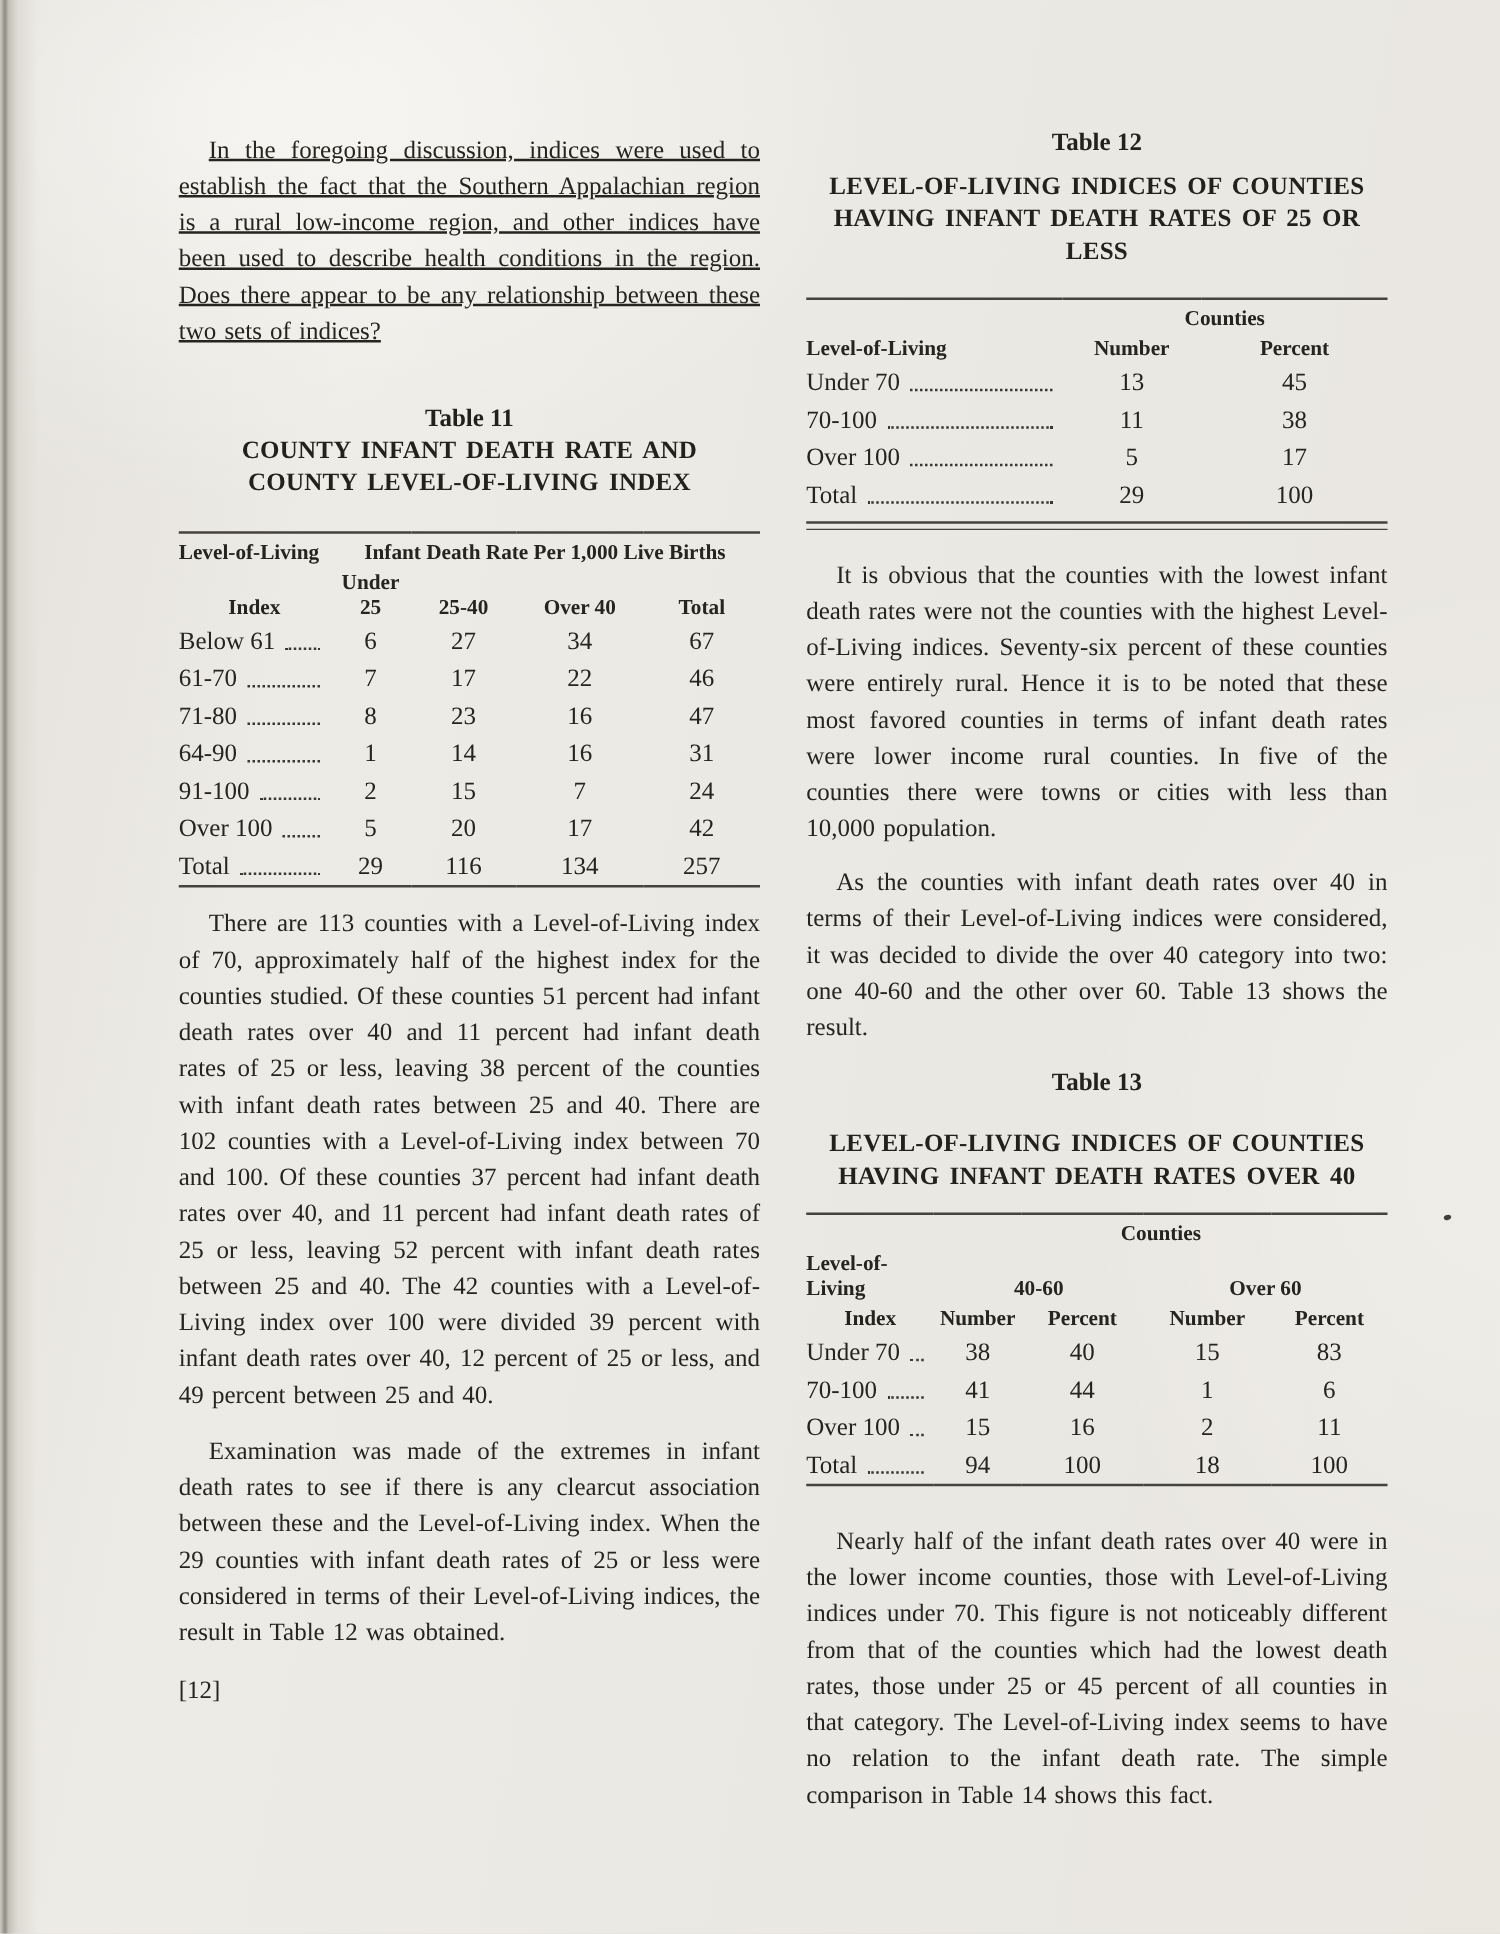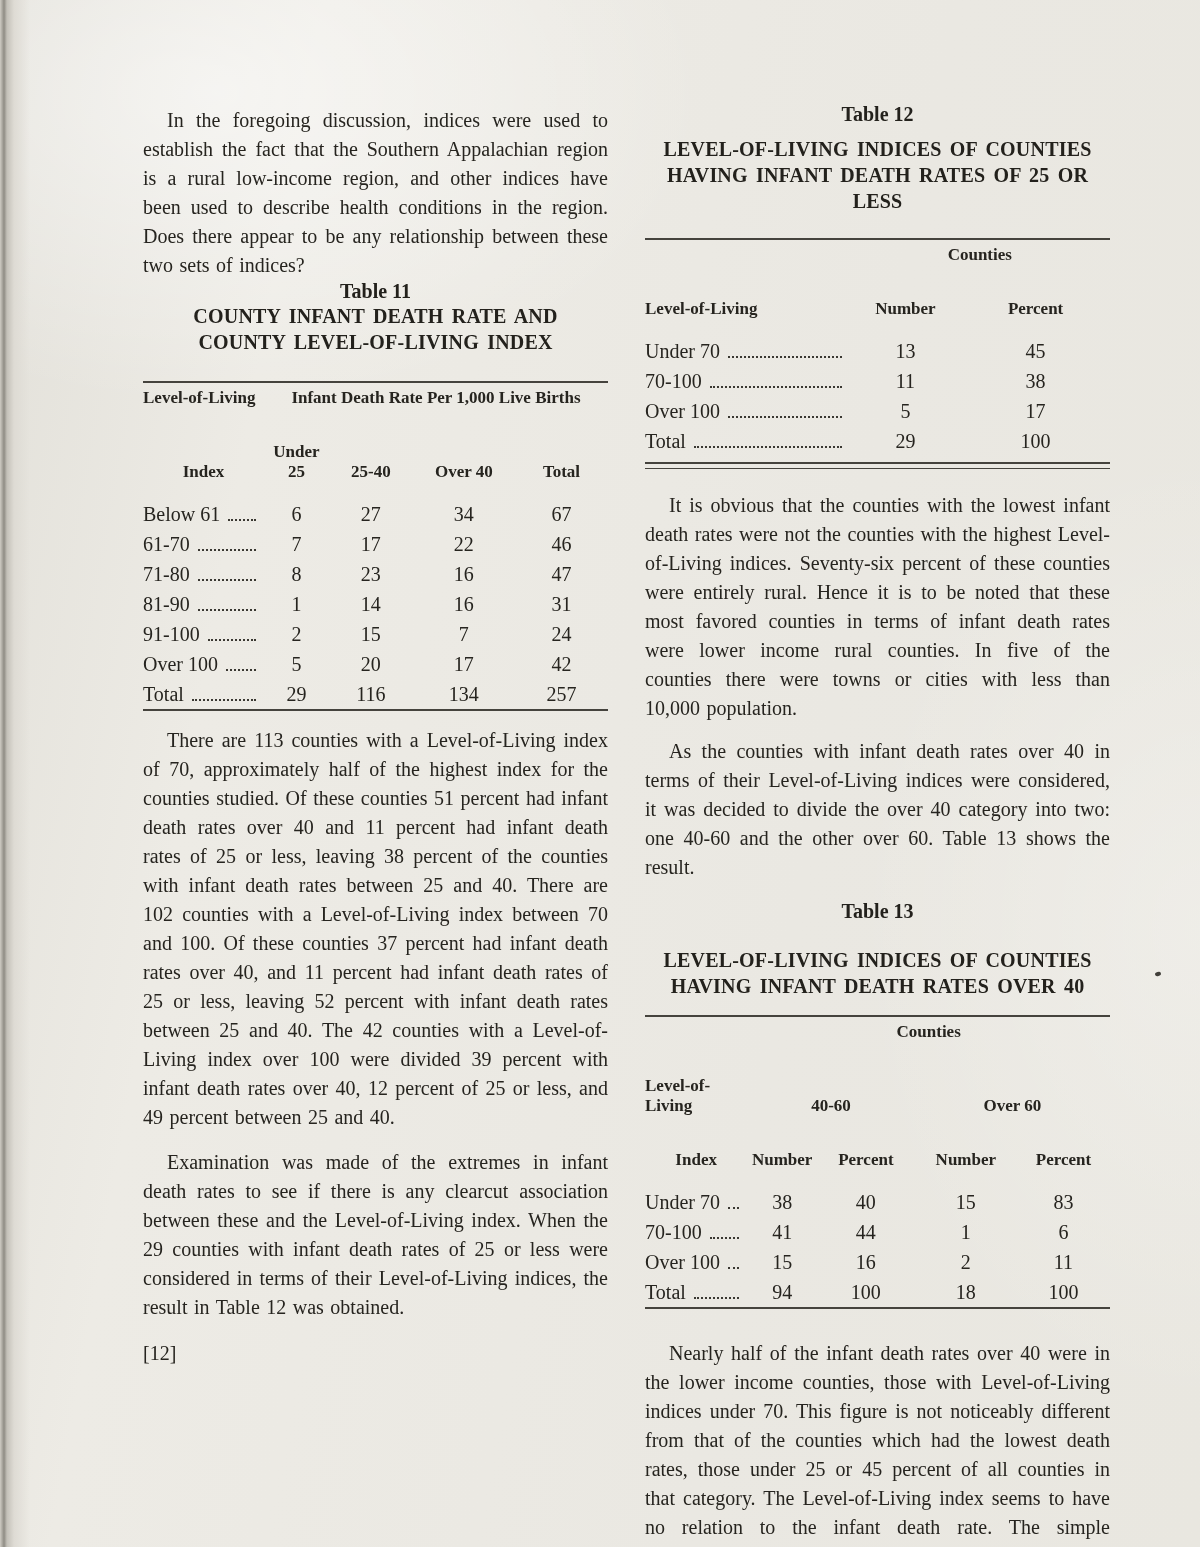--- a/index.html
+++ b/index.html
@@ -33,43 +33,43 @@
 
   .tbl-label { font-weight:bold; font-size:20px; text-align:center; color:#23211c; }
   .tbl-title {
     font-weight:bold; font-size:20px; line-height:26px; text-align:center;
     word-spacing:3px; letter-spacing:0.2px; color:#23211c; align-self:center; max-width:452px;
   }
 
   table { border-collapse:collapse; width:100%; table-layout:fixed; color:#26241f; }
   table { border-top:2px solid #45433d; }
   table.rule-bottom { border-bottom:2px solid #45433d; }
-  th { font-weight:bold; font-size:17px; padding:17px 0; vertical-align:bottom; }
+  th { font-weight:bold; font-size:17px; padding:2px 0; vertical-align:bottom; }
   th.left { text-align:left; }
   th.ctr  { text-align:center; }
   td.num  { text-align:center; font-size:20px; padding:3.5px 0; }
   td.lbl  { padding:3.5px 0; font-size:20px; }
   td.lbl .cellflex { display:flex; align-items:flex-end; }
   td.lbl .leader { flex:1 1 auto; border-bottom:2.5px dotted #3a3832; margin:0 8px 5px 8px; height:0; min-width:8px; }
   .hdr-pad th { padding-top:5px; }
   .double-rule { height:4px; border-top:2px solid #45433d; border-bottom:1.5px solid #45433d; width:100%; }
 
   .page-num { font-size:20px; color:#26241f; }
 </style>
 </head>
 <body>
 
 <div class="page">
   <div class="binding"></div>
   <div class="speck" style="left:1155px; top:972px;"></div>
 
   <div class="col col-left">
-    <p class="body-par" style="margin-top:106px;">In the foregoing discussion, indices were used to establish the fact that the Southern Appalachian region is a rural low-income region, and other indices have been used to describe health conditions in the region. Does there appear to be any relationship between these two sets of indices?</p>
-
-    <div class="tbl-label" style="">Table 11</div>
+    <p class="body-par" style="margin-top:106px;text-decoration:underline;">In the foregoing discussion, indices were used to establish the fact that the Southern Appalachian region is a rural low-income region, and other indices have been used to describe health conditions in the region. Does there appear to be any relationship between these two sets of indices?</p>
+
+    <div class="tbl-label" style="margin-top:44px;">Table 11</div>
     <div class="tbl-title" style="margin-top:0; max-width:430px;">COUNTY INFANT DEATH RATE AND COUNTY LEVEL-OF-LIVING INDEX</div>
 
     <table class="rule-bottom" style="margin-top:26px;">
       <colgroup>
         <col style="width:26%">
           <col style="width:14%">
           <col style="width:18%">
           <col style="width:22%">
           <col style="width:20%">
       </colgroup>
@@ -119,21 +119,21 @@
               </span>
             </td>
           <td class="num">8</td>
           <td class="num">23</td>
           <td class="num">16</td>
           <td class="num">47</td>
         </tr>
         <tr>
           <td class="lbl">
               <span class="cellflex">
-                <span>81-90</span>
+                <span>64-90</span>
                 <span class="leader"></span>
               </span>
             </td>
           <td class="num">1</td>
           <td class="num">14</td>
           <td class="num">16</td>
           <td class="num">31</td>
         </tr>
         <tr>
           <td class="lbl">

